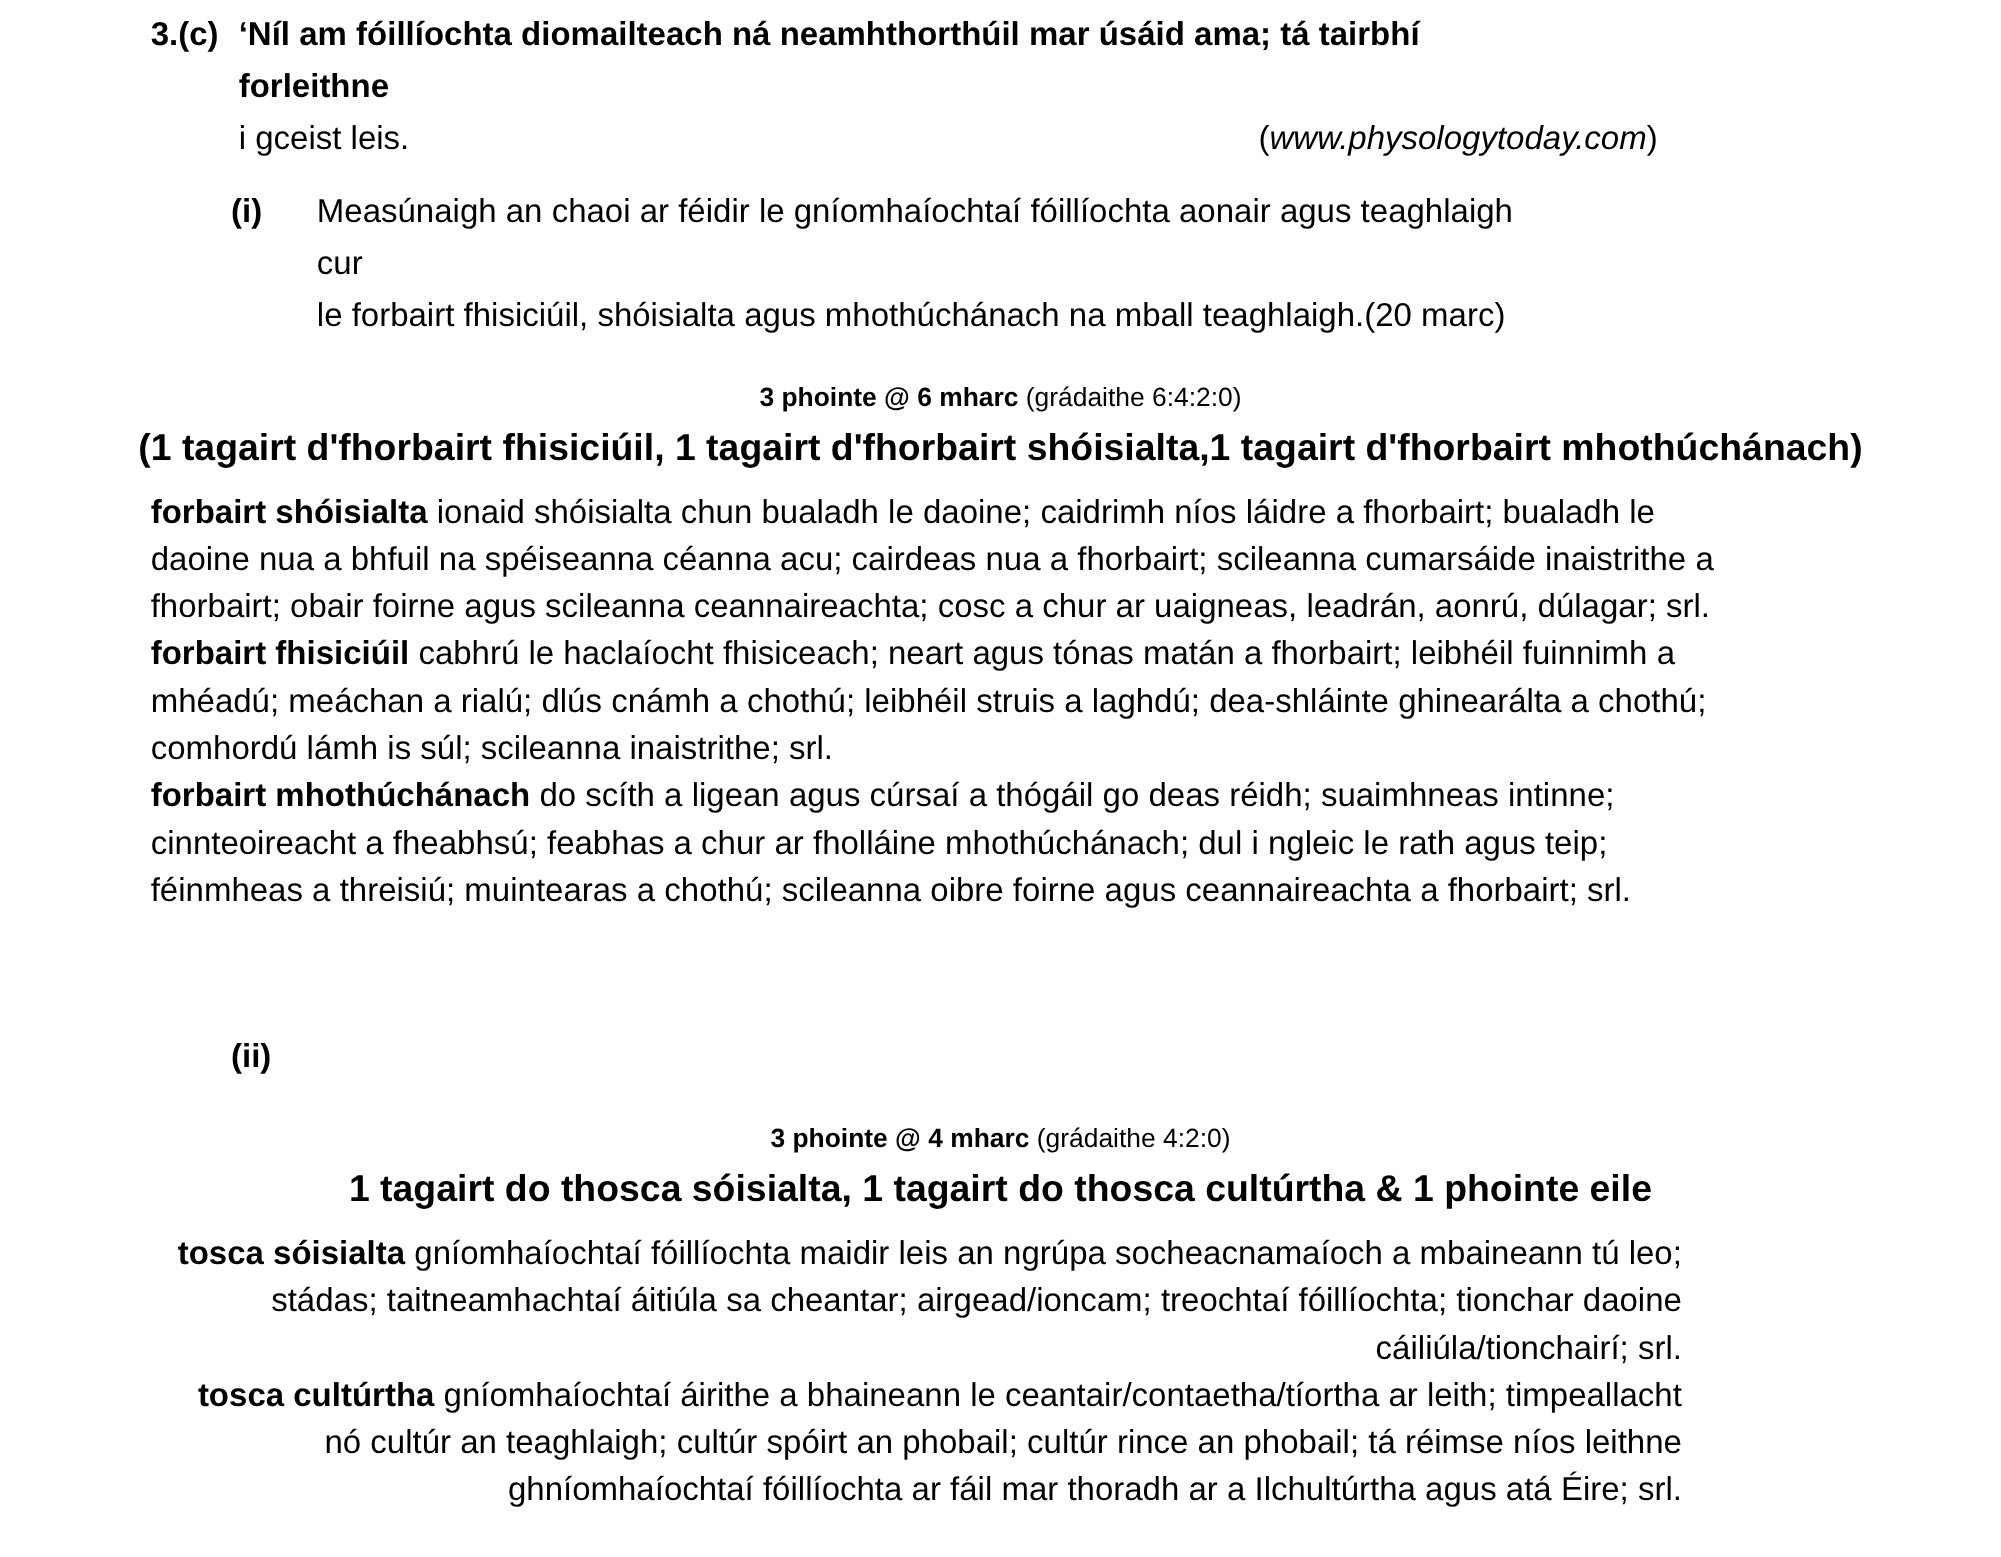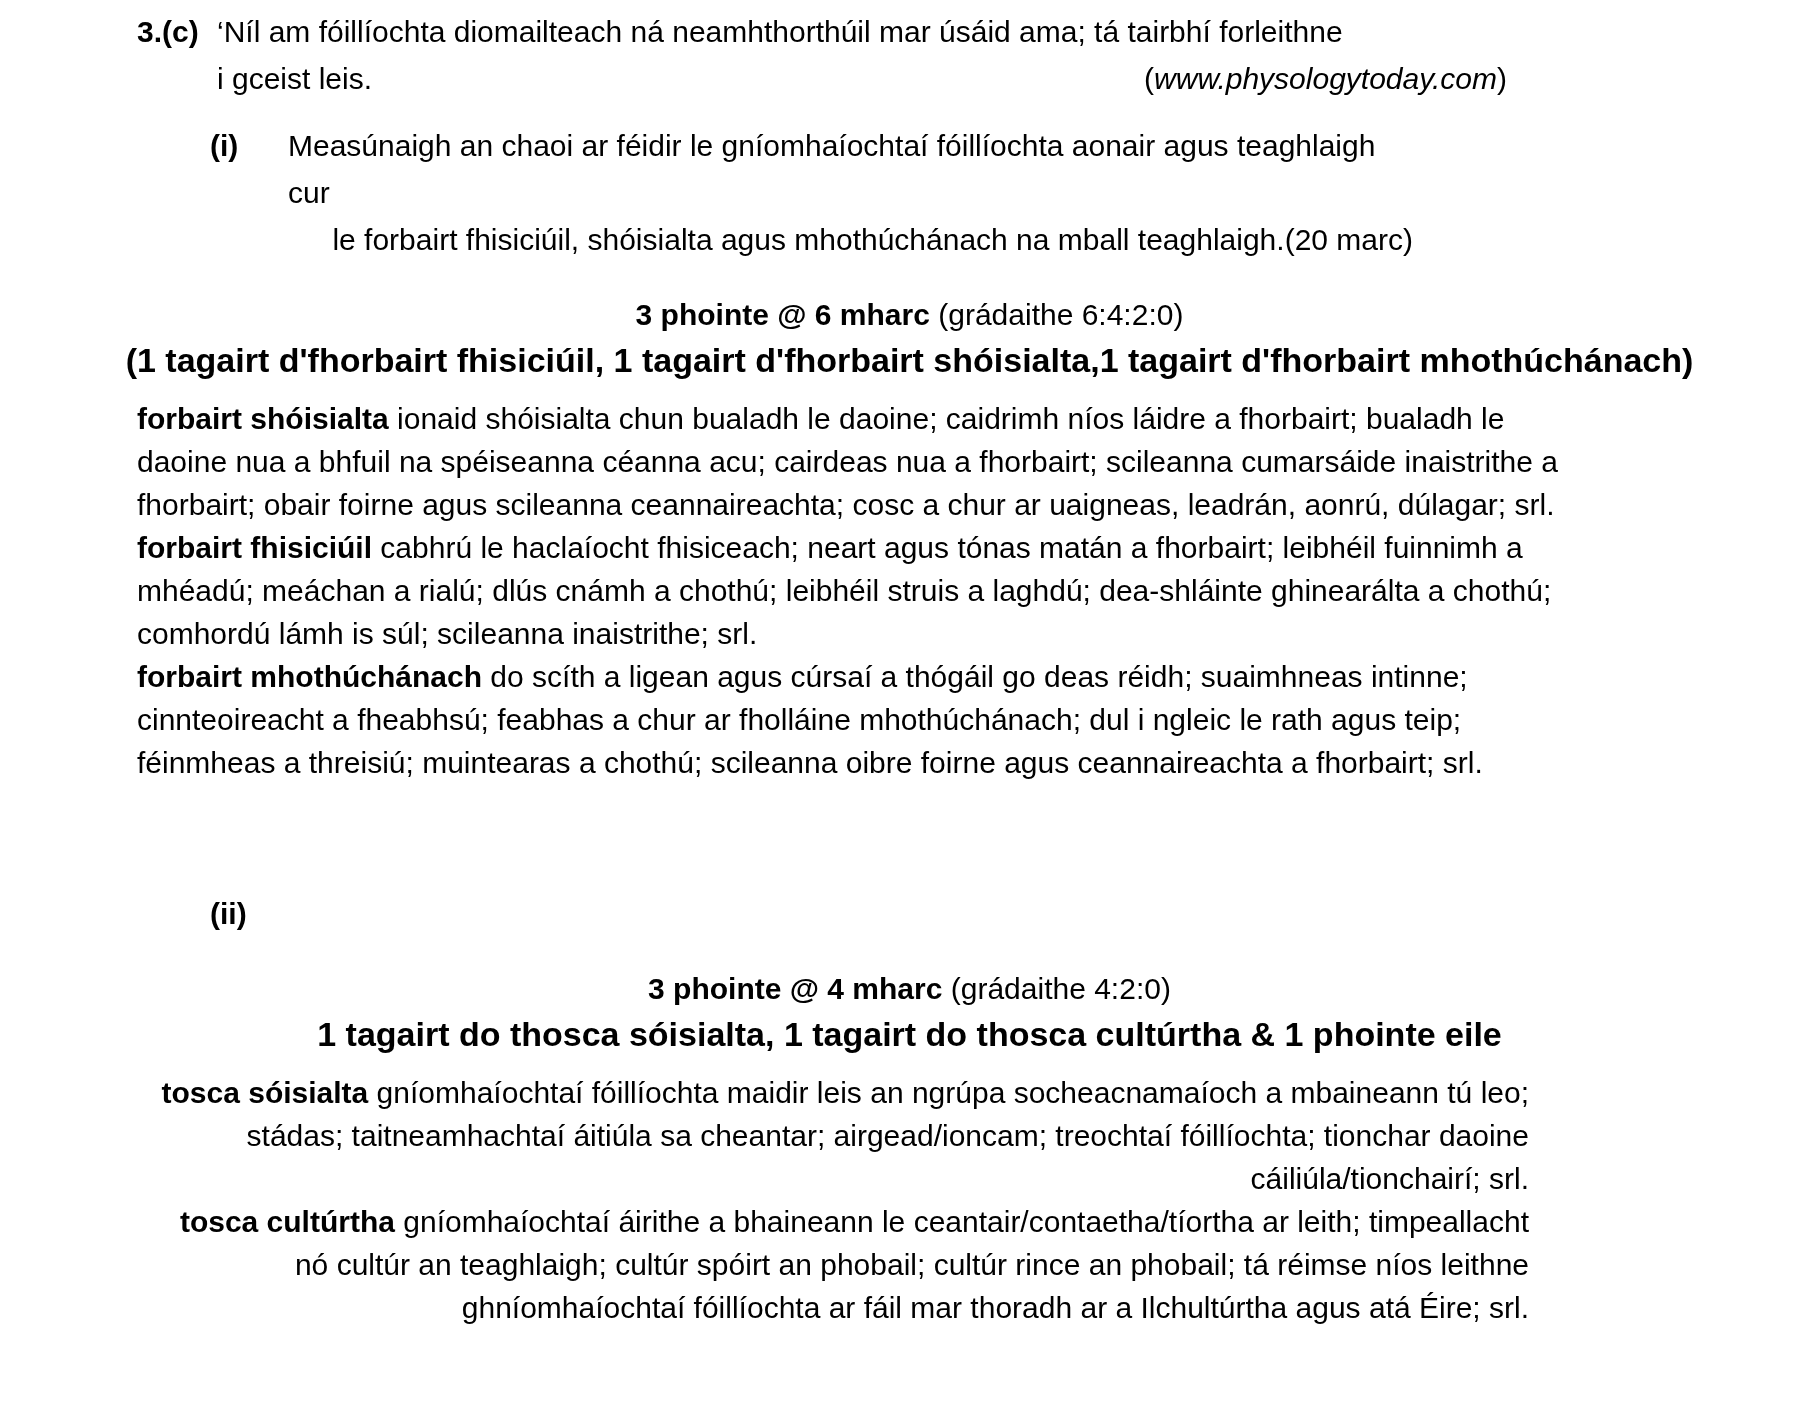--- a/index.html
+++ b/index.html
@@ -50,20 +50,21 @@
   
   .stem {
     padding-left: 137px;
     padding-top: 8px;
   }
   .stem .q-label {
     width: 80px;
   }
   .stem .q-text {
     max-width: 1210px;
+    font-weight: bold;
   }
   .stem-line2 {
     display: flex;
     justify-content: space-between;
     align-items: center;
     font-size: 30px;
     line-height: 47px;
     padding-left: 80px;
     max-width: 1290px;
   }
@@ -92,29 +93,28 @@
     font-size: 30px;
     line-height: 47px;
     flex: 1 1 auto;
     max-width: 1125px;
   }
   .subq-line {
     display: block;
   }
   .subq-line2 {
     display: flex;
-    justify-content: flex-end;
+    justify-content: flex-start;
     max-width: 1125px;
-    margin-left: 36px;
   }
 
   
   .centred {
     text-align: center;
-    font-size: 30px;
+    font-size: 24px;
     line-height: 44px;
     font-weight: bold;
   }
   .centred .light {
     font-weight: normal;
   }
   .centred-2 {
     text-align: center;
     font-size: 34px;
     line-height: 46px;

